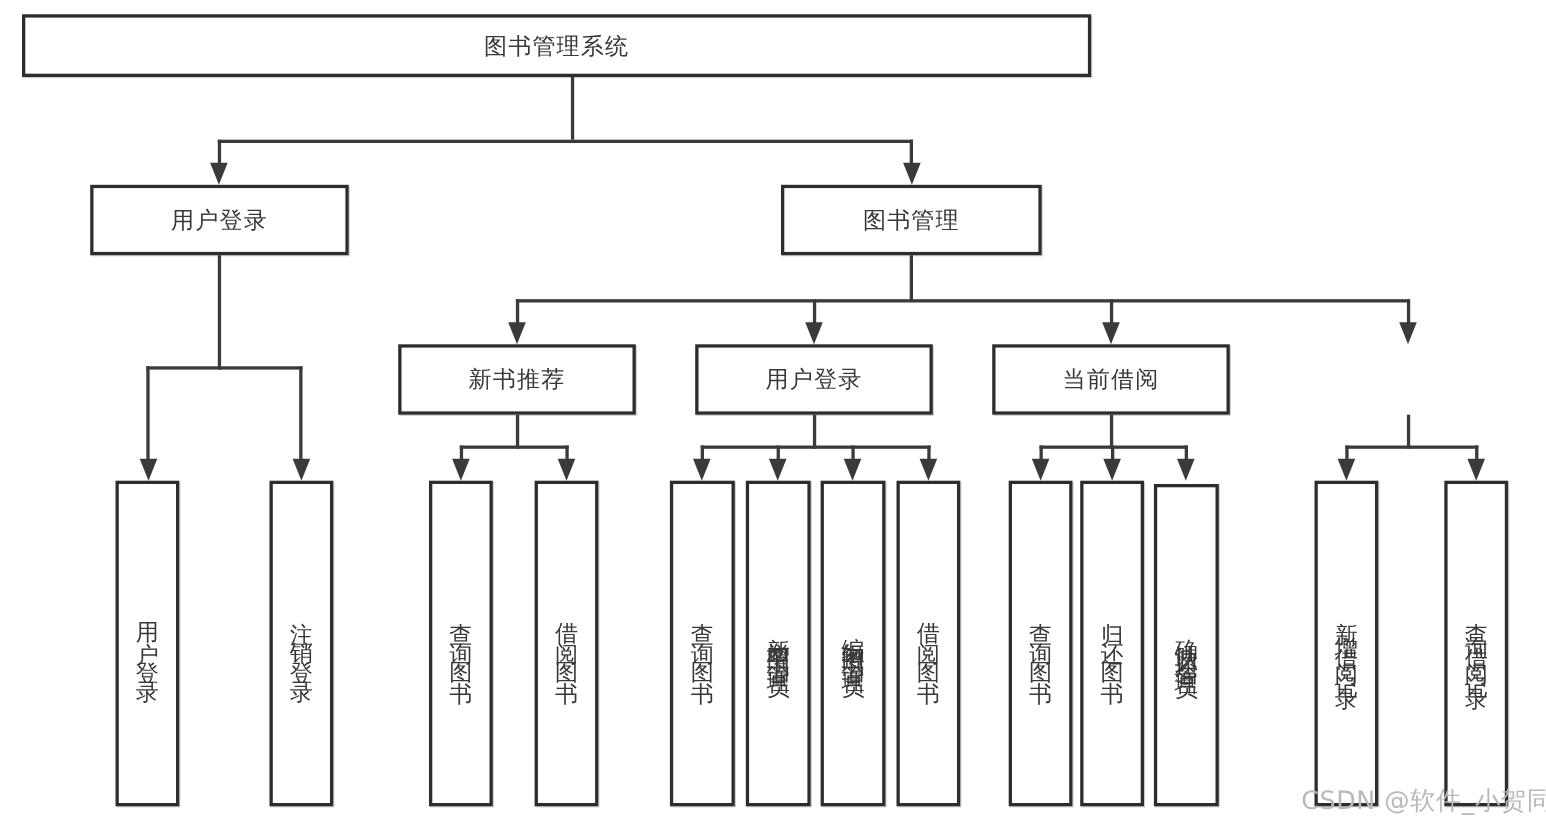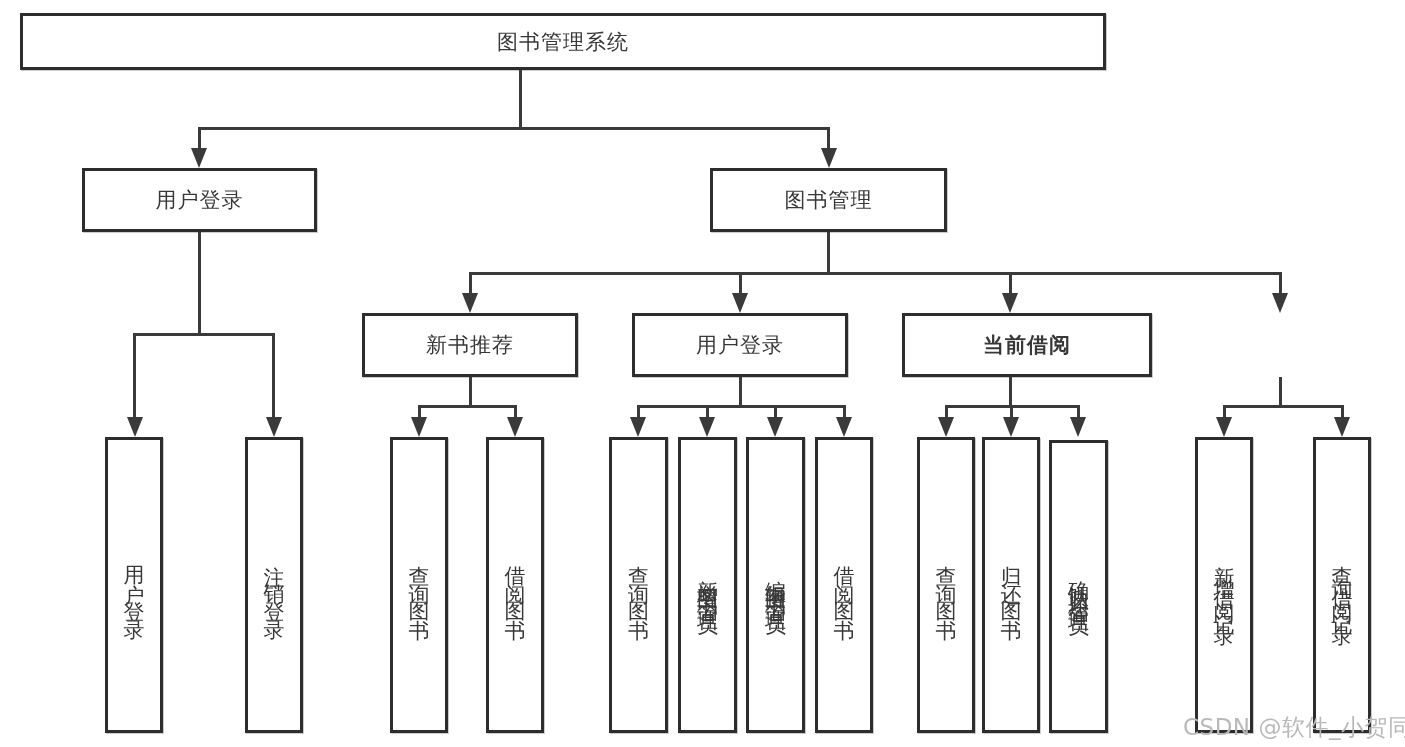--- a/index.html
+++ b/index.html
@@ -28,21 +28,21 @@
   .watermark {
     position:absolute; left:1183px; top:712px; font-size:23px;
     color:#b9b9b9; white-space:nowrap; z-index:5; letter-spacing:0.5px;
   }
 </style>
 </head>
 <body>
 
 <div class="canvas">
 
-  <div class="box" style="left:20px; top:13px; width:1086px; height:57px;">
+  <div class="box" style="left:20px; top:13px; width:972px; height:57px;">
     <span class="h-label">图书管理系统</span>
   </div>
 
   <div class="vl" style="left:519px; top:70px; height:57px;"></div>
   <div class="hl" style="left:198px; top:127px; width:632px;"></div>
   <div class="vl" style="left:198px; top:127px; height:24px;"></div>
   <div class="arrow" style="left:191px; top:148px;"></div>
   <div class="vl" style="left:827px; top:127px; height:24px;"></div>
   <div class="arrow" style="left:821px; top:148px;"></div>
 
@@ -63,21 +63,21 @@
   <div class="arrow" style="left:1002px; top:293px;"></div>
   <div class="vl" style="left:1279px; top:272px; height:23px;"></div>
   <div class="arrow" style="left:1272px; top:293px;"></div>
 
   <div class="box" style="left:362px; top:313px; width:216px; height:64px;">
     <span class="h-label">新书推荐</span>
   </div>
   <div class="box" style="left:632px; top:313px; width:216px; height:64px;">
     <span class="h-label">用户登录</span>
   </div>
-  <div class="box" style="left:902px; top:313px; width:250px; height:64px;font-weight:bold;">
+  <div class="box" style="left:902px; top:313px; width:216px; height:64px;">
     <span class="h-label">当前借阅</span>
   </div>
 
   <div class="vl" style="left:198px; top:232px; height:104px;"></div>
   <div class="hl" style="left:133px; top:333px; width:142px;"></div>
   <div class="vl" style="left:133px; top:333px; height:86px;"></div>
   <div class="arrow" style="left:127px; top:417px;"></div>
   <div class="vl" style="left:272px; top:333px; height:86px;"></div>
   <div class="arrow" style="left:266px; top:417px;"></div>
 

